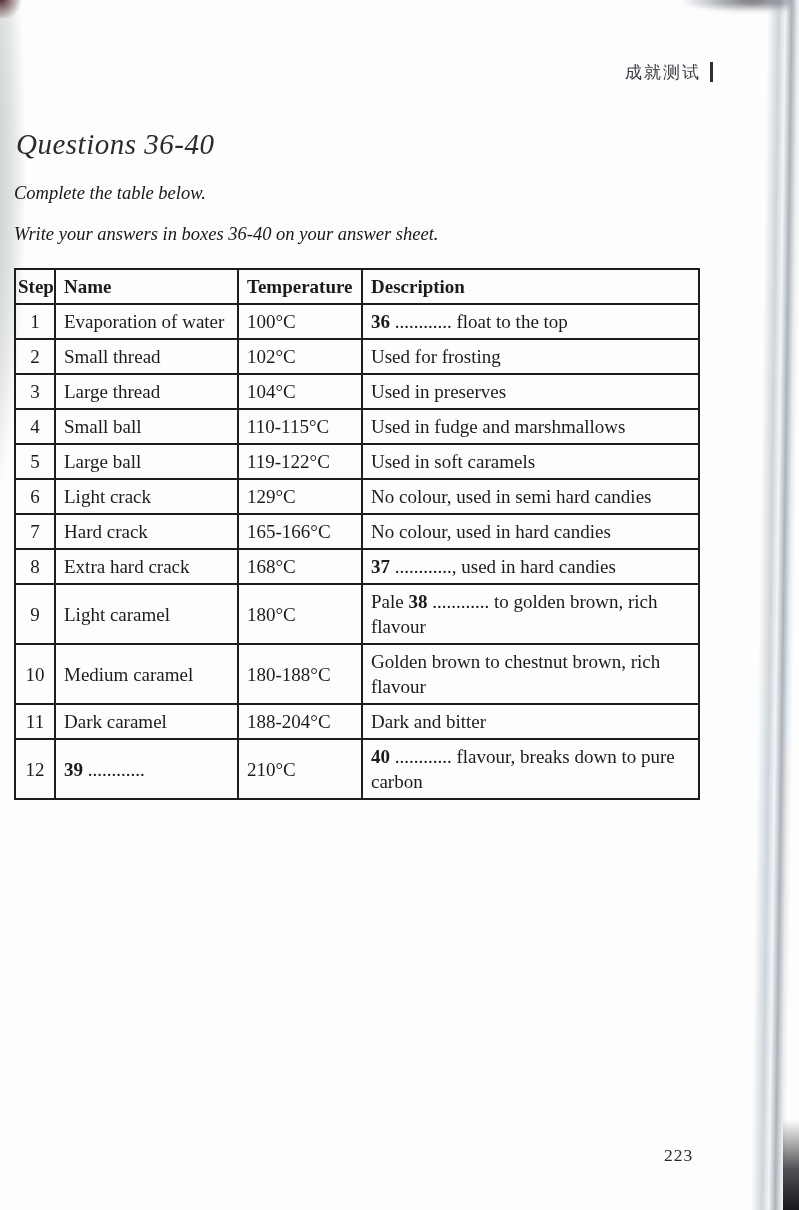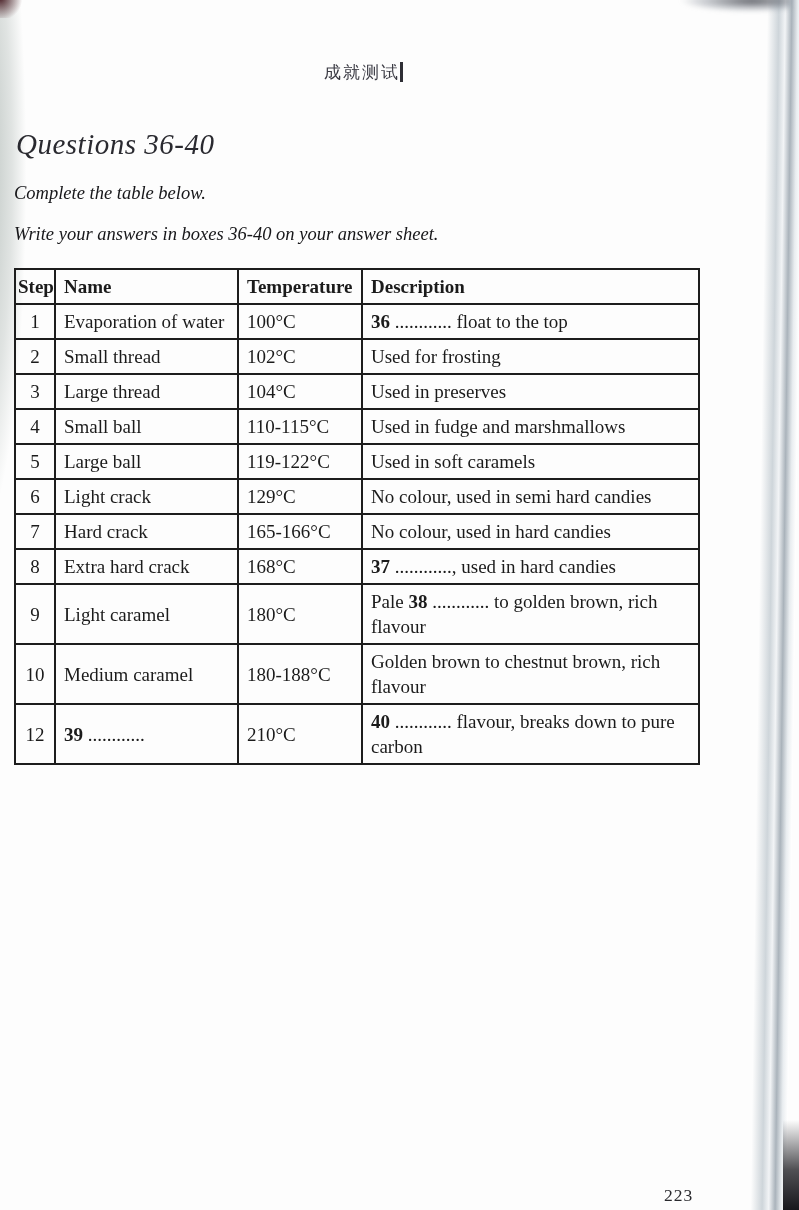--- a/index.html
+++ b/index.html
@@ -47,22 +47,22 @@
   .corner-br {
     position: absolute; right: 0; bottom: 0; width: 16px; height: 90px;
     background: linear-gradient(to top, #17171c 0%, rgba(23,23,28,0.75) 45%, rgba(23,23,28,0) 100%);
     z-index: 5; pointer-events: none;
   }
 
   
   .content { position: relative; z-index: 2; padding: 60px 0 0 14px; }
 
   .header-row {
-    display: flex; justify-content: center; align-items: center;
-    padding-right: 86px; height: 24px;
+    display: flex; justify-content: flex-end; align-items: center;
+    gap: 9px; padding-right: 86px; height: 24px;
   }
   .header-title {
     font-family: "DejaVu Sans", sans-serif;
     font-size: 17px; color: #3b3b44; letter-spacing: 2px;
   }
   .hbar { width: 3px; height: 20px; background: #2e2e35; }
 
   .qtitle {
     margin: 44px 0 0 2px;
     font-size: 29px; font-style: italic; font-weight: normal;
@@ -94,21 +94,20 @@
   .ctable td { height: 35px; padding-left: 8px; }
   .ctable td .b { font-weight: bold; }
   col.w-step { width: 40px; }
   col.w-name { width: 183px; }
   col.w-temp { width: 124px; }
 
   .pageno {
     position: absolute; left: 664px; top: 1145px;
     font-size: 17.5px; color: #2a2a2e; letter-spacing: 1px;
     z-index: 2;
-    margin-top: 40px;
   }
 </style>
 </head>
 <body>
 
 <div class="page">
   <div class="shadow-left"></div>
   <div class="corner-tl"></div>
   <div class="blur-tr"></div>
   <div class="edge-right"></div>
@@ -197,20 +196,26 @@
             <td>180°C</td>
             <td><span>Pale </span><span class="b">38</span><span> ............ to golden brown, rich flavour</span></td>
           </tr>
           <tr>
             <td class="c-step">10</td>
             <td><span>Medium caramel</span></td>
             <td>180-188°C</td>
             <td><span>Golden brown to chestnut brown, rich flavour</span></td>
           </tr>
           <tr>
+            <td class="c-step">11</td>
+            <td><span>Dark caramel</span></td>
+            <td>188-204°C</td>
+            <td><span>Dark and bitter</span></td>
+          </tr>
+          <tr>
             <td class="c-step">12</td>
             <td><span class="b">39</span><span> ............</span></td>
             <td>210°C</td>
             <td><span class="b">40</span><span> ............ flavour, breaks down to pure carbon</span></td>
           </tr>
         </tbody>
     </table>
   </div>
 
   <div class="pageno">223</div>

